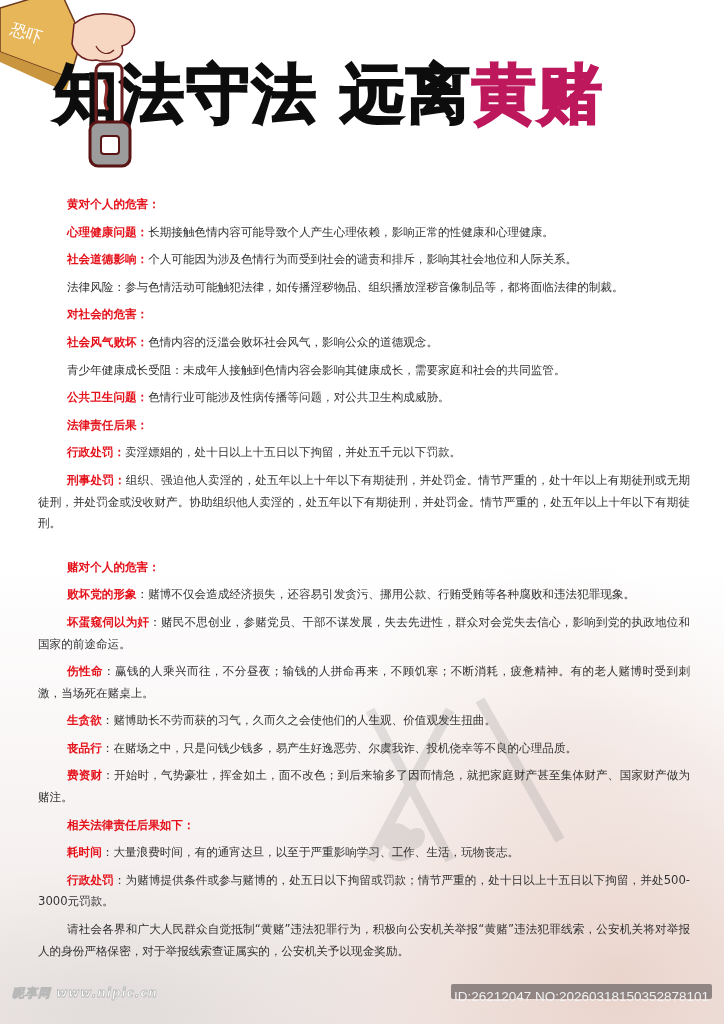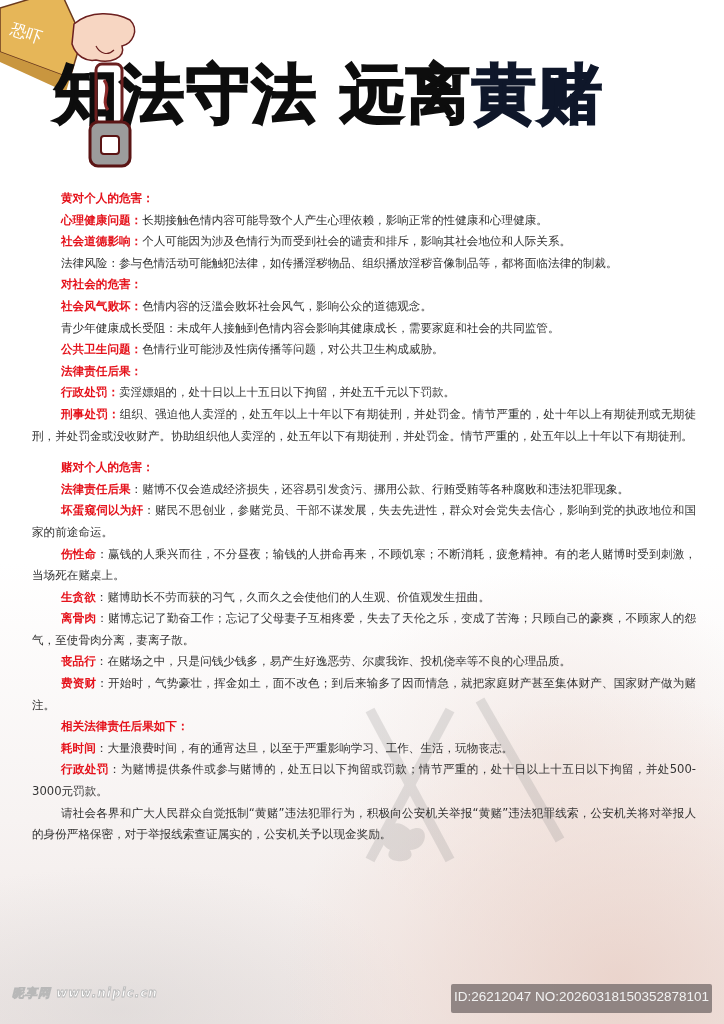--- a/index.html
+++ b/index.html
@@ -24,40 +24,40 @@
     position: absolute; left: 0; top: 0; width: 724px; height: 180px; z-index: 2;
   }
   .sleeve-hand { position: absolute; left: 0; top: 0; width: 160px; height: 170px; }
   .title {
     position: absolute; left: 54px; top: 56px; white-space: nowrap;
     font-family: "DejaVu Sans", sans-serif; font-weight: 900;
     font-size: 64px; letter-spacing: 2px; line-height: 76px;
     -webkit-text-stroke: 2px currentColor;
   }
   .title .black { color: #0d0d0d; }
-  .title .red { color: #0f172a; }
+  .title .red { color: #be185d; }
   .title .gap { display: inline-block; width: 22px; }
   .cuff {
     position: absolute; left: 82px; top: 60px; width: 70px; height: 110px; z-index: 3;
   }
   .content {
     position: absolute; left: 32px; top: 188px; width: 664px; z-index: 2;
     font-size: 11.6px; line-height: 21.6px; color: #333333;
   }
-  .content p { margin: 0; text-indent: 29px; text-align: justify; }
+  .content p { margin: 6px; text-indent: 29px; text-align: justify; }
   .content .lbl { color: #e5121b; font-weight: bold; }
   .content .heading { color: #e5121b; font-weight: bold; }
   .content .spacer { height: 10px; }
   .footer-logo {
     position: absolute; left: 12px; top: 985px; z-index: 2;
     color: #ffffff; font-size: 12px; font-weight: bold; font-style: italic;
     -webkit-text-stroke: 0.8px #b8b8b8; letter-spacing: 1px;
   }
   .footer-id {
-    position: absolute; left: 451px; top: 984px; width: 261px; height: 29px; z-index: 2;
+    position: absolute; left: 451px; top: 984px; width: 261px; height: 15px; z-index: 2;
     background: rgba(128,118,116,0.85); border-radius: 2px;
     color: #f2f2f2; font-family: "Liberation Sans", sans-serif; font-size: 13.5px;
     line-height: 25px; text-align: center;
   }
 </style>
 </head>
 <body>
 
 <div class="bg-layer"></div>
 
@@ -103,25 +103,24 @@
   <p><span>青少年健康成长受阻：未成年人接触到色情内容会影响其健康成长，需要家庭和社会的共同监管。</span></p>
   <p><span class="lbl">公共卫生问题：</span><span>色情行业可能涉及性病传播等问题，对公共卫生构成威胁。</span></p>
 
   <p><span class="heading">法律责任后果：</span></p>
   <p><span class="lbl">行政处罚：</span><span>卖淫嫖娼的，处十日以上十五日以下拘留，并处五千元以下罚款。</span></p>
   <p><span class="lbl">刑事处罚：</span><span>组织、强迫他人卖淫的，处五年以上十年以下有期徒刑，并处罚金。情节严重的，处十年以上有期徒刑或无期徒刑，并处罚金或没收财产。协助组织他人卖淫的，处五年以下有期徒刑，并处罚金。情节严重的，处五年以上十年以下有期徒刑。</span></p>
 
   <div class="spacer"></div>
 
   <p><span class="heading">赌对个人的危害：</span></p>
-  <p><span class="lbl">法律责任后果</span><span>：赌博不仅会造成经济损失，还容易引发贪污、挪用公款、行贿受贿等各种腐败和违法犯罪现象。</span></p>
+  <p><span class="lbl">败坏党的形象</span><span>：赌博不仅会造成经济损失，还容易引发贪污、挪用公款、行贿受贿等各种腐败和违法犯罪现象。</span></p>
   <p><span class="lbl">坏蛋窥伺以为奸</span><span>：赌民不思创业，参赌党员、干部不谋发展，失去先进性，群众对会党失去信心，影响到党的执政地位和国家的前途命运。</span></p>
   <p><span class="lbl">伤性命</span><span>：赢钱的人乘兴而往，不分昼夜；输钱的人拼命再来，不顾饥寒；不断消耗，疲惫精神。有的老人赌博时受到刺激，当场死在赌桌上。</span></p>
   <p><span class="lbl">生贪欲</span><span>：赌博助长不劳而获的习气，久而久之会使他们的人生观、价值观发生扭曲。</span></p>
-  <p><span class="lbl">离骨肉</span><span>：赌博忘记了勤奋工作；忘记了父母妻子互相疼爱，失去了天伦之乐，变成了苦海；只顾自己的豪爽，不顾家人的怨气，至使骨肉分离，妻离子散。</span></p>
   <p><span class="lbl">丧品行</span><span>：在赌场之中，只是问钱少钱多，易产生好逸恶劳、尔虞我诈、投机侥幸等不良的心理品质。</span></p>
   <p><span class="lbl">费资财</span><span>：开始时，气势豪壮，挥金如土，面不改色；到后来输多了因而情急，就把家庭财产甚至集体财产、国家财产做为赌注。</span></p>
   <p><span class="heading">相关法律责任后果如下：</span></p>
 
   <p><span class="lbl">耗时间</span><span>：大量浪费时间，有的通宵达旦，以至于严重影响学习、工作、生活，玩物丧志。</span></p>
   <p><span class="lbl">行政处罚</span><span>：为赌博提供条件或参与赌博的，处五日以下拘留或罚款；情节严重的，处十日以上十五日以下拘留，并处500-3000元罚款。</span></p>
 
   <p><span>请社会各界和广大人民群众自觉抵制“黄赌”违法犯罪行为，积极向公安机关举报“黄赌”违法犯罪线索，公安机关将对举报人的身份严格保密，对于举报线索查证属实的，公安机关予以现金奖励。</span></p>
 </div>
 

